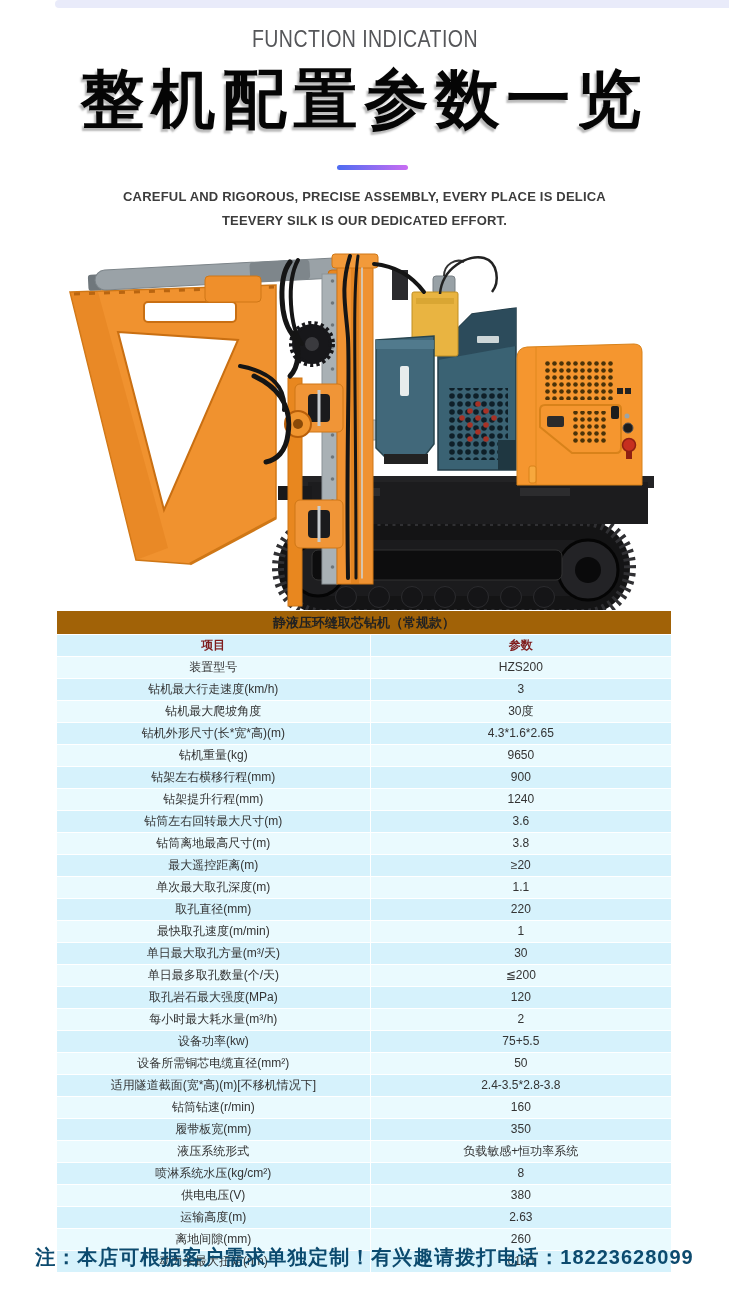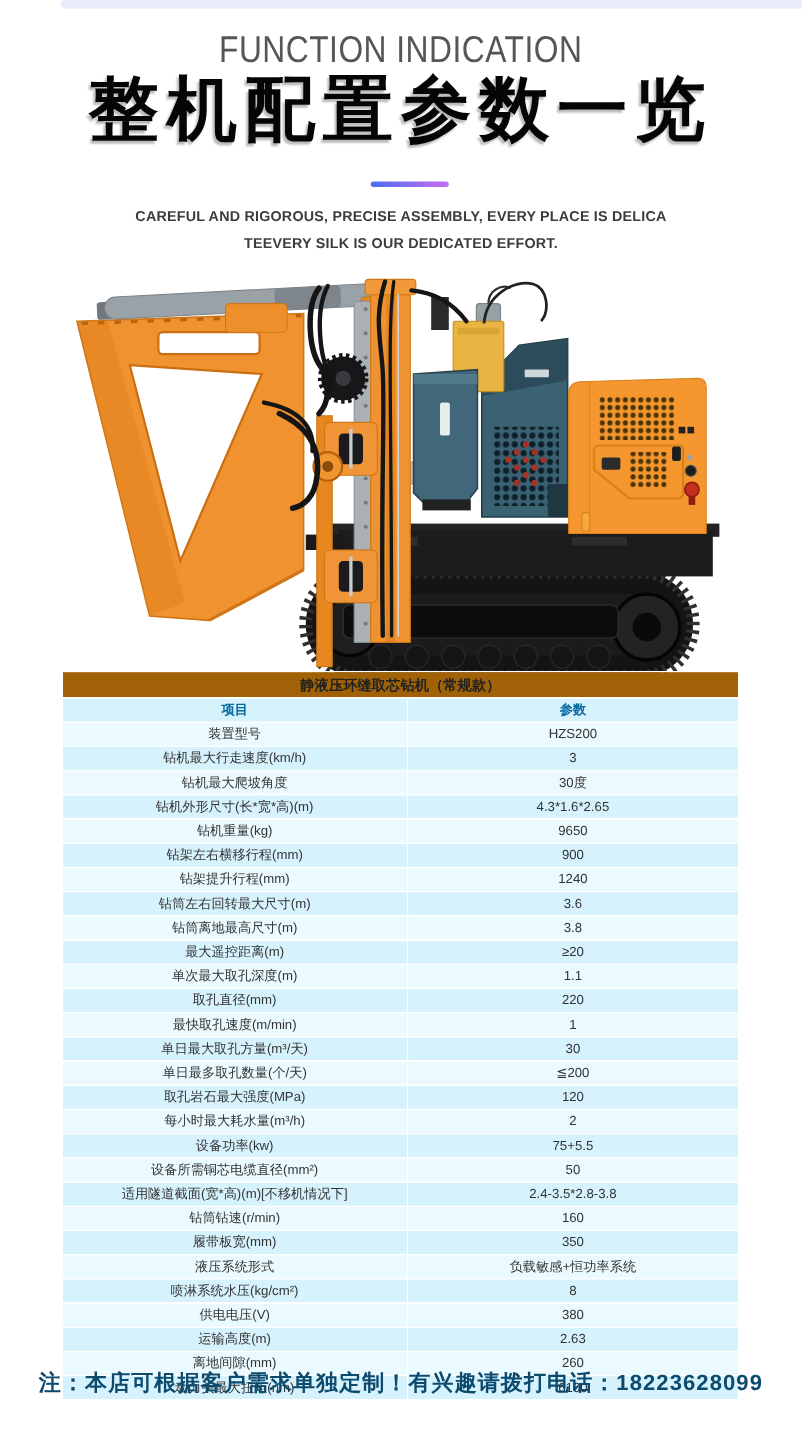--- a/index.html
+++ b/index.html
@@ -5,42 +5,42 @@
   html,body{margin:0;padding:0;background:#fff;}
   #page{position:relative;width:729px;height:1314px;background:#fff;overflow:hidden;
         font-family:"Liberation Sans","DejaVu Sans",sans-serif;}
 
   
   .top-strip{position:absolute;top:0;left:55px;right:0;height:8px;background:#e9ebfa;
              border-radius:10px 0 0 10px;}
 
   
   .eyebrow{position:absolute;top:26px;left:0;width:729px;text-align:center;
-           font-size:34px;font-weight:500;color:#555659;white-space:nowrap;}
+           font-size:23px;font-weight:500;color:#555659;white-space:nowrap;}
   .eyebrow-inner{display:inline-block;transform:scaleX(.85);transform-origin:center;letter-spacing:.5px;}
   .main-title{position:absolute;top:56px;left:0;width:729px;text-align:center;
               font-size:64px;line-height:86px;font-weight:900;color:#050505;letter-spacing:7px;
               text-shadow:-2px 3px 2px rgba(0,0,0,.28);white-space:nowrap;}
   .divider-bar{position:absolute;top:165px;left:337px;width:71px;height:5px;border-radius:3px;
                background:linear-gradient(90deg,#4d6cf1,#c96df2);}
   .subtitle{position:absolute;left:0;width:729px;text-align:center;font-size:13px;
             font-weight:600;color:#3c3c3c;letter-spacing:.2px;white-space:nowrap;}
   .subtitle-1{top:189px;} .subtitle-2{top:213px;}
 
   
   .machine-wrap{position:absolute;top:248px;left:40px;width:650px;height:372px;}
 
   
   .spec-table{position:absolute;top:610px;left:56px;width:616px;border-collapse:collapse;
               table-layout:fixed;font-size:12px;color:#333;}
   .spec-table col.c1{width:51%;} .spec-table col.c2{width:49%;}
   .spec-table th,.spec-table td{border:1.5px solid #ffffff;padding:0 4px;text-align:center;
               height:21px;line-height:21px;white-space:nowrap;overflow:hidden;font-weight:400;}
   .spec-table .title-row th{background:#a16207;font-size:13px;font-weight:700;height:23px;line-height:23px;color:#222;}
-  .spec-table .head-row th{background:#d6f2fc;font-weight:700;color:#0369a1;}
+  .spec-table .head-row th{background:#d6f2fc;font-weight:700;color:#7f1d1d;}
   .spec-table tbody tr:nth-child(odd) td{background:#eafafe;}
   .spec-table tbody tr:nth-child(even) td{background:#d6f2fc;}
 
   
   .footer-note{position:absolute;top:1244px;left:0;width:729px;text-align:center;
                font-size:20px;font-weight:700;color:#0c4a6e;letter-spacing:1px;white-space:nowrap;}
 </style>
 </head>
 <body>
 

